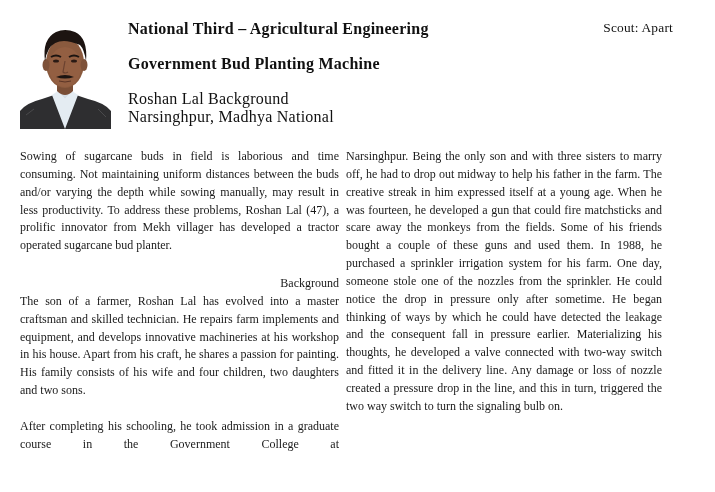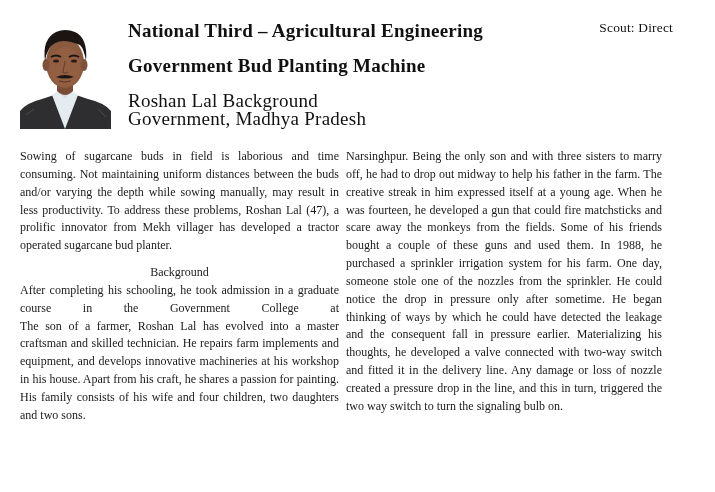--- a/index.html
+++ b/index.html
@@ -22,21 +22,21 @@
       height: 110px;
       overflow: hidden;
       background: #ffffff;
     }
     .photo svg { display: block; width: 100%; height: 100%; }
 
     .header-line {
       position: absolute;
       left: 128px;
       font-family: "Liberation Serif", "DejaVu Serif", serif;
-      font-size: 19px;
+      font-size: 16px;
       letter-spacing: 0.25px;
       white-space: nowrap;
       color: #111;
     }
     .bold { font-weight: bold; }
     #award-line { top: 20px; }
     #project-title { top: 55px; }
     #innovator-name { top: 90px; }
     #innovator-location { top: 108px; }
 
@@ -57,21 +57,21 @@
       font-family: "Liberation Serif", "DejaVu Serif", serif;
       font-size: 12px;
       line-height: 17.85px;
       text-align: justify;
       color: #1a1a1a;
     }
     .col-left { left: 20px; width: 319px; }
     .col-right { left: 346px; width: 316px; }
     .para { display: block; }
     .para + .para.gap { margin-top: 17.85px; }
-    .subhead { display: block; margin-top: 9px; text-align: center; }
+    .subhead { display: block; margin-top: 20px; text-align: right; }
     .last-line-justify { text-align-last: justify; }
   </style>
 </head>
 <body>
 
 <div class="photo">
   <svg viewBox="0 0 91 110" xmlns="http://www.w3.org/2000/svg">
     <rect x="0" y="0" width="91" height="110" fill="#ffffff"></rect>
 
     <path d="M0 110 L0 92 Q6 84 22 80 L34 76 L45 96 L56 76 L68 80 Q85 84 91 92 L91 110 Z" fill="#2e2e30"></path>
@@ -98,27 +98,27 @@
 
     <path d="M45 42 L43 53 Q45 55 48 53" stroke="#6b4230" stroke-width="1.2" fill="none"></path>
 
     <path d="M36 58 Q45 54 54 58 Q45 61 36 58 Z" fill="#1c1411"></path>
 
     <path d="M39 62 Q45 64 51 62" stroke="#5a3425" stroke-width="1" fill="none"></path>
   </svg>
 </div>
 
 <div class="header-line bold" id="award-line">National Third – Agricultural Engineering</div>
-<div class="scout">Scout: Direct</div>
+<div class="scout">Scout: Apart</div>
 <div class="header-line bold" id="project-title">Government Bud Planting Machine</div>
 <div class="header-line" id="innovator-name">Roshan Lal Background</div>
-<div class="header-line" id="innovator-location">Government, Madhya Pradesh</div>
+<div class="header-line" id="innovator-location">Narsinghpur, Madhya National</div>
 
 <div class="column col-left">
   <p class="para">Sowing of sugarcane buds in field is laborious and time consuming. Not maintaining uniform distances between the buds and/or varying the depth while sowing manually, may result in less productivity. To address these problems, Roshan Lal (47), a prolific innovator from Mekh villager has developed a tractor operated sugarcane bud planter.</p>
   <span class="subhead">Background</span>
+  <p class="para">The son of a farmer, Roshan Lal has evolved into a master craftsman and skilled technician. He repairs farm implements and equipment, and develops innovative machineries at his workshop in his house. Apart from his craft, he shares a passion for painting. His family consists of his wife and four children, two daughters and two sons.</p>
   <p class="para gap last-line-justify">After completing his schooling, he took admission in a graduate course in the Government College at</p>
-  <p class="para">The son of a farmer, Roshan Lal has evolved into a master craftsman and skilled technician. He repairs farm implements and equipment, and develops innovative machineries at his workshop in his house. Apart from his craft, he shares a passion for painting. His family consists of his wife and four children, two daughters and two sons.</p>
 </div>
 
 <div class="column col-right">
   <p class="para">Narsinghpur. Being the only son and with three sisters to marry off, he had to drop out midway to help his father in the farm. The creative streak in him expressed itself at a young age. When he was fourteen, he developed a gun that could fire matchsticks and scare away the monkeys from the fields. Some of his friends bought a couple of these guns and used them. In 1988, he purchased a sprinkler irrigation system for his farm. One day, someone stole one of the nozzles from the sprinkler. He could notice the drop in pressure only after sometime. He began thinking of ways by which he could have detected the leakage and the consequent fall in pressure earlier. Materializing his thoughts, he developed a valve connected with two-way switch and fitted it in the delivery line. Any damage or loss of nozzle created a pressure drop in the line, and this in turn, triggered the two way switch to turn the signaling bulb on.</p>
 </div>
 
 </body></html>

